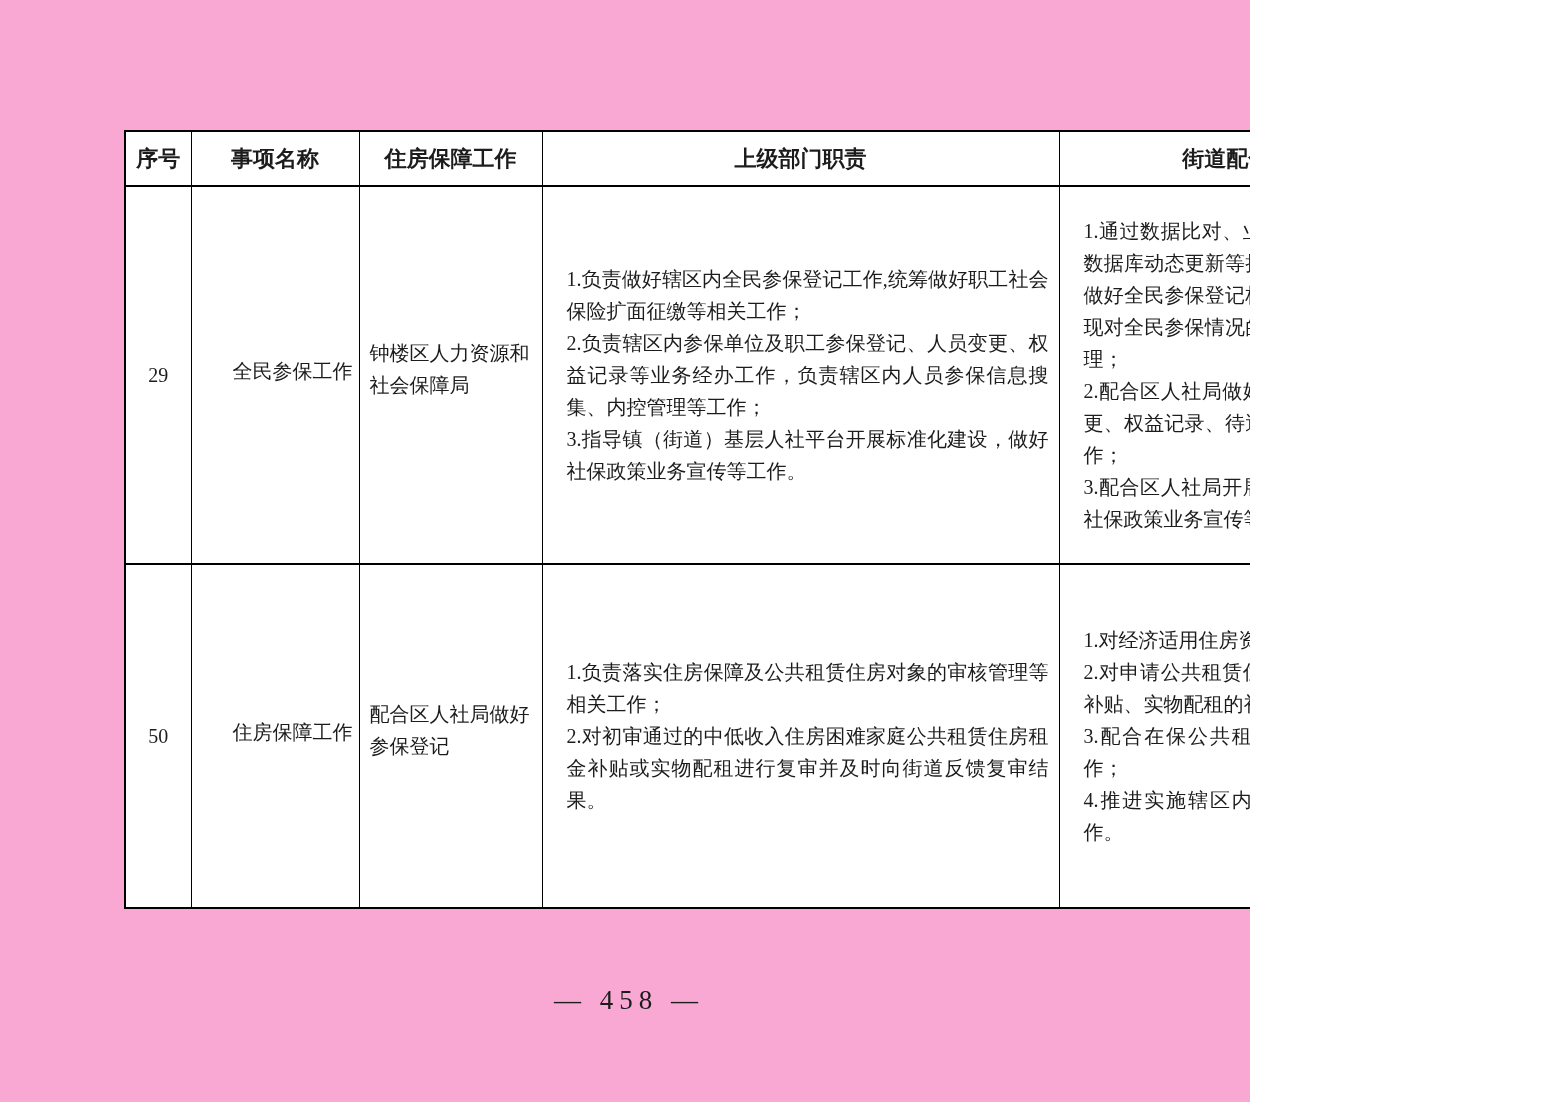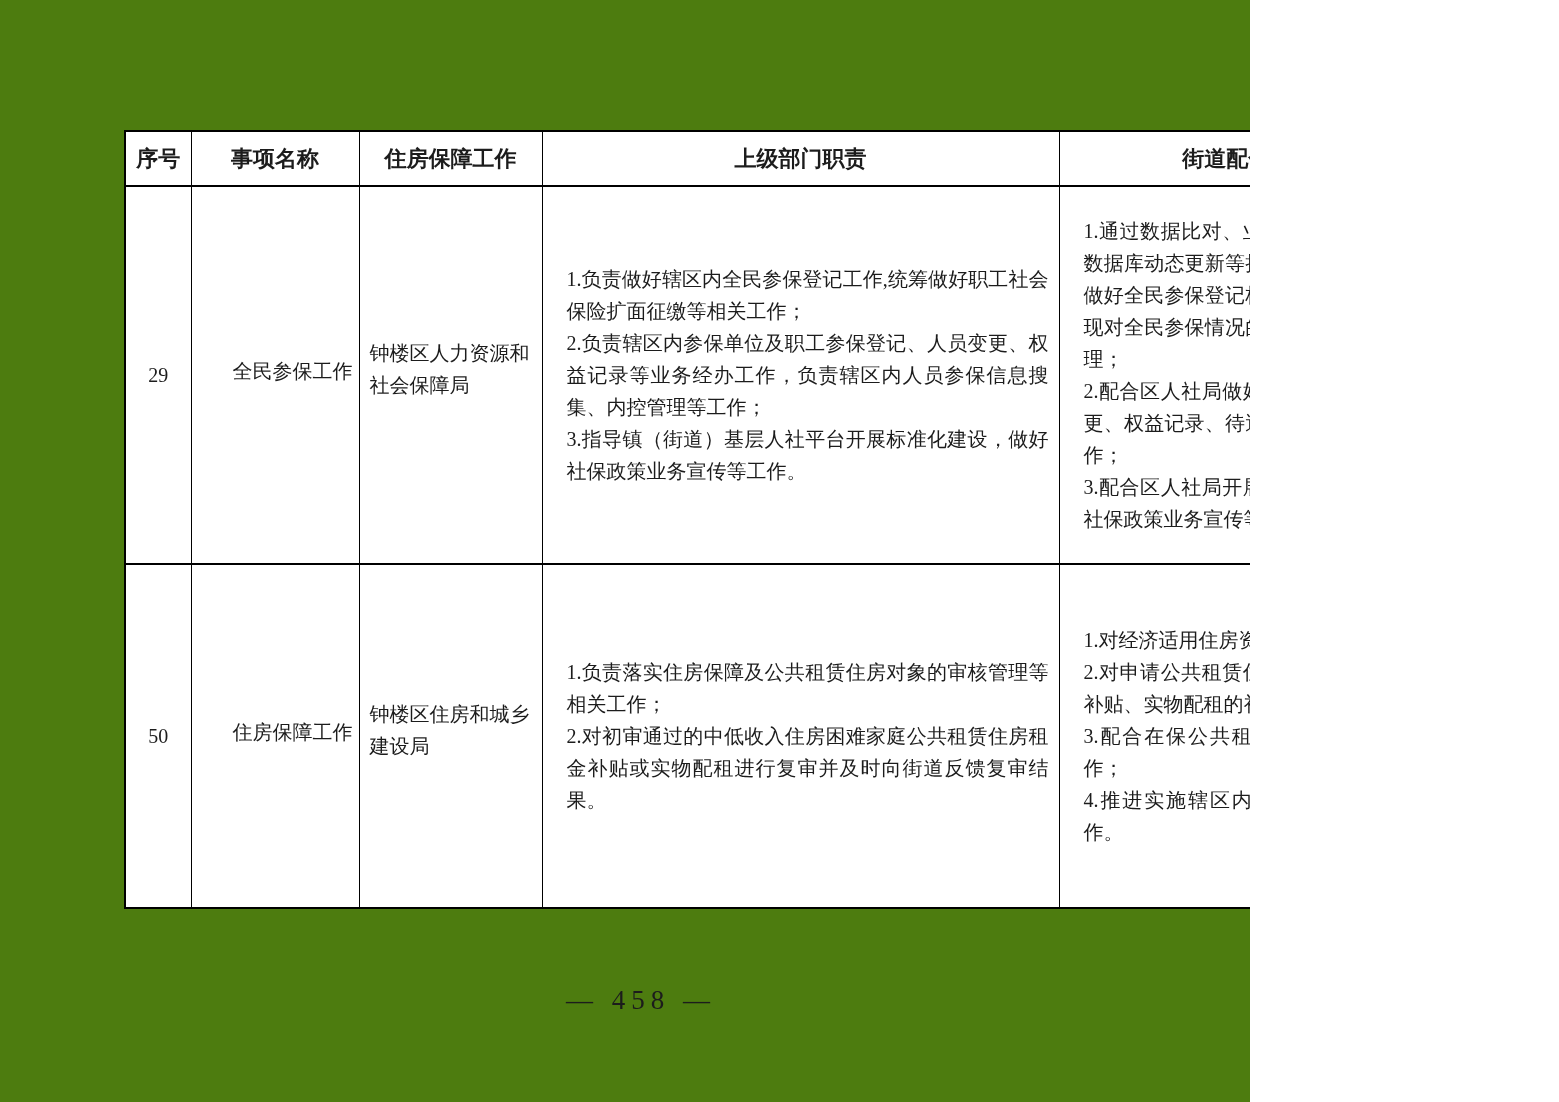--- a/index.html
+++ b/index.html
@@ -4,21 +4,21 @@
 <style>
   html, body {
     margin: 0;
     padding: 0;
     background: #ffffff;
   }
   .page {
     position: relative;
     width: 1250px;
     height: 1102px;
-    background: #4d7c0f;
+    background: #f9a8d4;
     overflow: hidden;
     color: #1c1c1c;
   }
   table.duties {
     position: absolute;
     left: 124px;
     top: 130px;
     width: 1313px;
     border-collapse: collapse;
     table-layout: fixed;
@@ -76,21 +76,21 @@
     font-size: 21px;
     padding: 0 6px 12px 10px;
   }
   td.cell-duties {
     text-align: justify;
     padding: 0 10px 0 24px;
     white-space: pre-line;
   }
   .page-number {
     position: absolute;
-    left: 16px;
+    left: 4px;
     top: 985px;
     width: 100%;
     text-align: center;
     font-family: "Liberation Serif", "DejaVu Serif", serif;
     font-size: 27px;
     letter-spacing: 6px;
     color: #1c1c1c;
   }
 </style>
 </head>
@@ -121,21 +121,21 @@
         <td class="cell-duties">1.负责做好辖区内全民参保登记工作,统筹做好职工社会保险扩面征缴等相关工作；
 2.负责辖区内参保单位及职工参保登记、人员变更、权益记录等业务经办工作，负责辖区内人员参保信息搜集、内控管理等工作；
 3.指导镇（街道）基层人社平台开展标准化建设，做好社保政策业务宣传等工作。</td>
         <td class="cell-duties">1.通过数据比对、业务经办信息采集、数据库动态更新等措施，配合区人社局做好全民参保登记核查和规范管理，实现对全民参保情况的实时分析和动态管理；
 2.配合区人社局做好参保登记、人员变更、权益记录、待遇初审等业务经办工作；
 3.配合区人社局开展标准化建设，做好社保政策业务宣传等工作。</td>
       </tr>
       <tr class="data-row data-row-30">
         <td class="cell-no">50</td>
         <td class="cell-item-name">住房保障工作</td>
-        <td class="cell-department">钟楼区住房和城乡建设局</td>
+        <td class="cell-department">配合区人社局做好参保登记</td>
         <td class="cell-duties">1.负责落实住房保障及公共租赁住房对象的审核管理等相关工作；
 2.对初审通过的中低收入住房困难家庭公共租赁住房租金补贴或实物配租进行复审并及时向街道反馈复审结果。</td>
         <td class="cell-duties">1.对经济适用住房资格申请的初审；
 2.对申请公共租赁住房保障或住房租赁补贴、实物配租的初审；
 3.配合在保公共租赁住房家庭年审工作；
 4.推进实施辖区内保障性租赁住房工作。</td>
       </tr>
     </tbody>
   </table>
 

